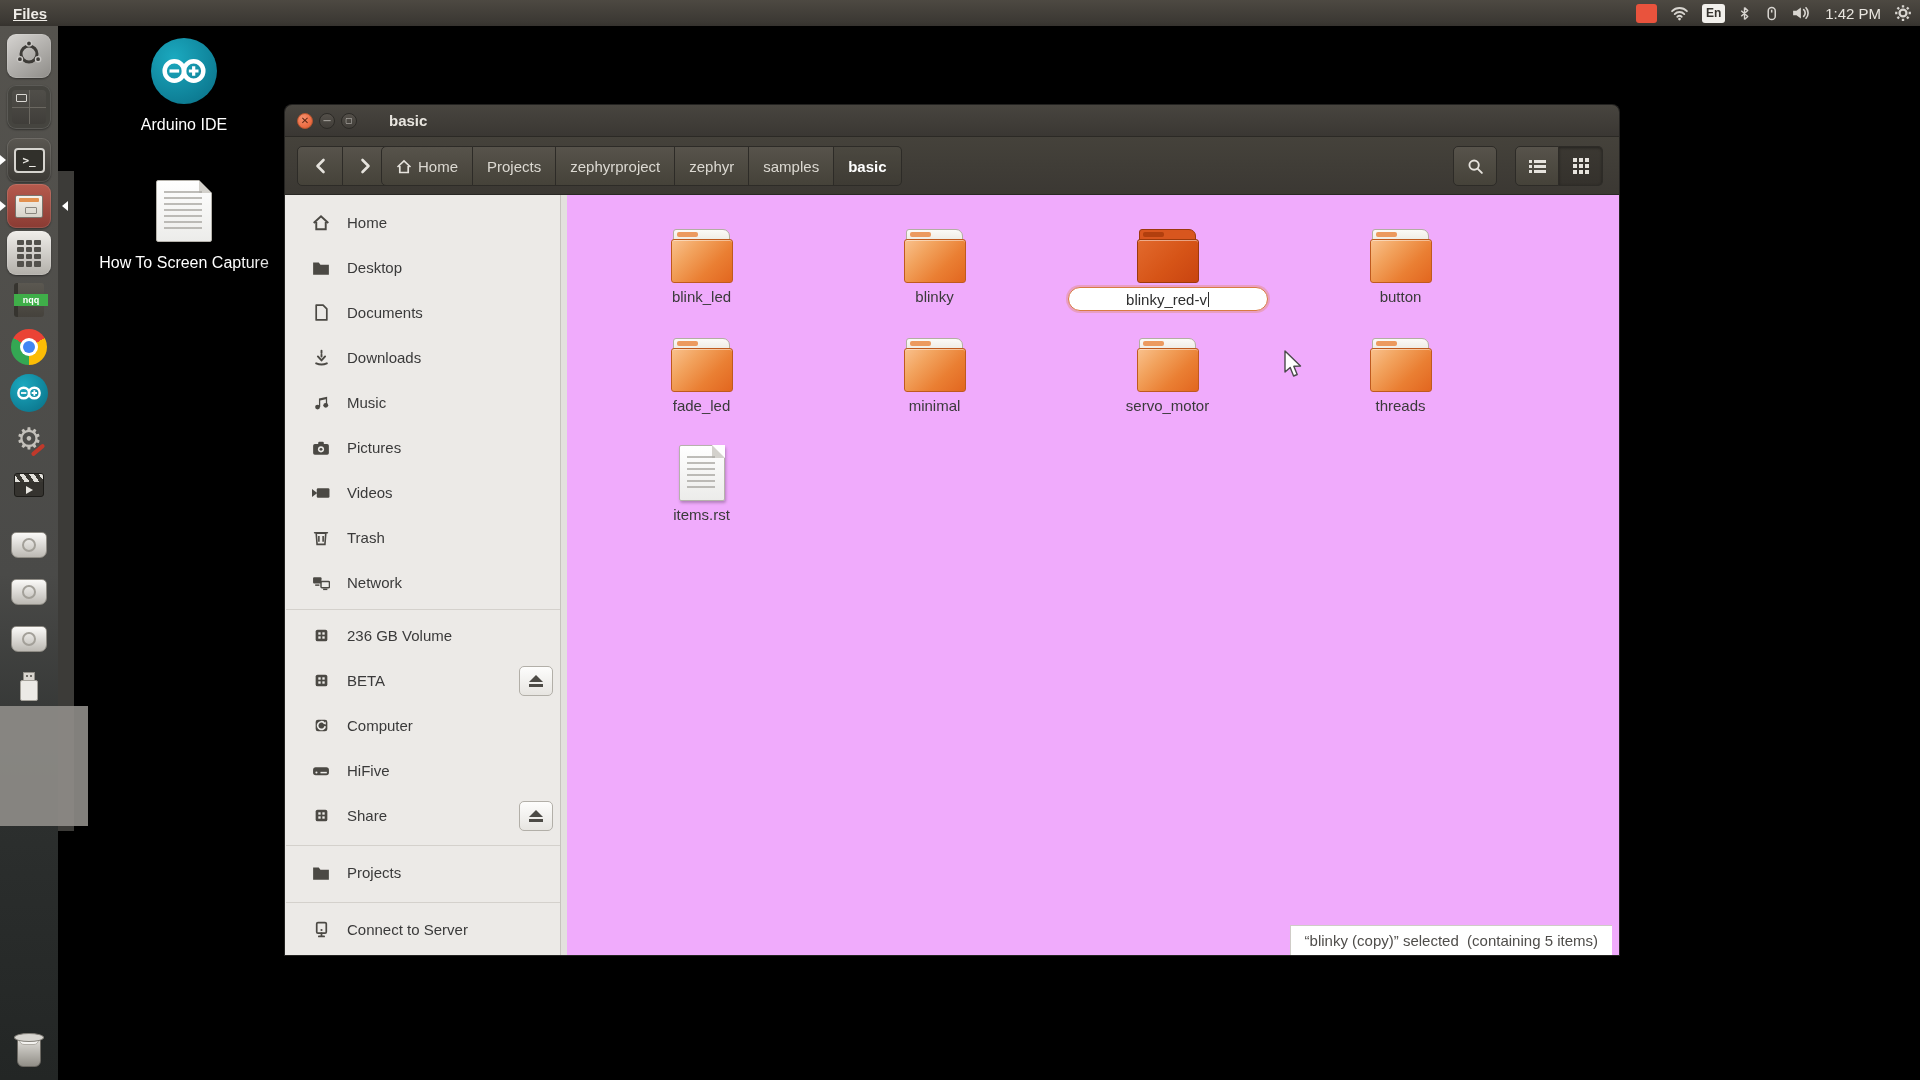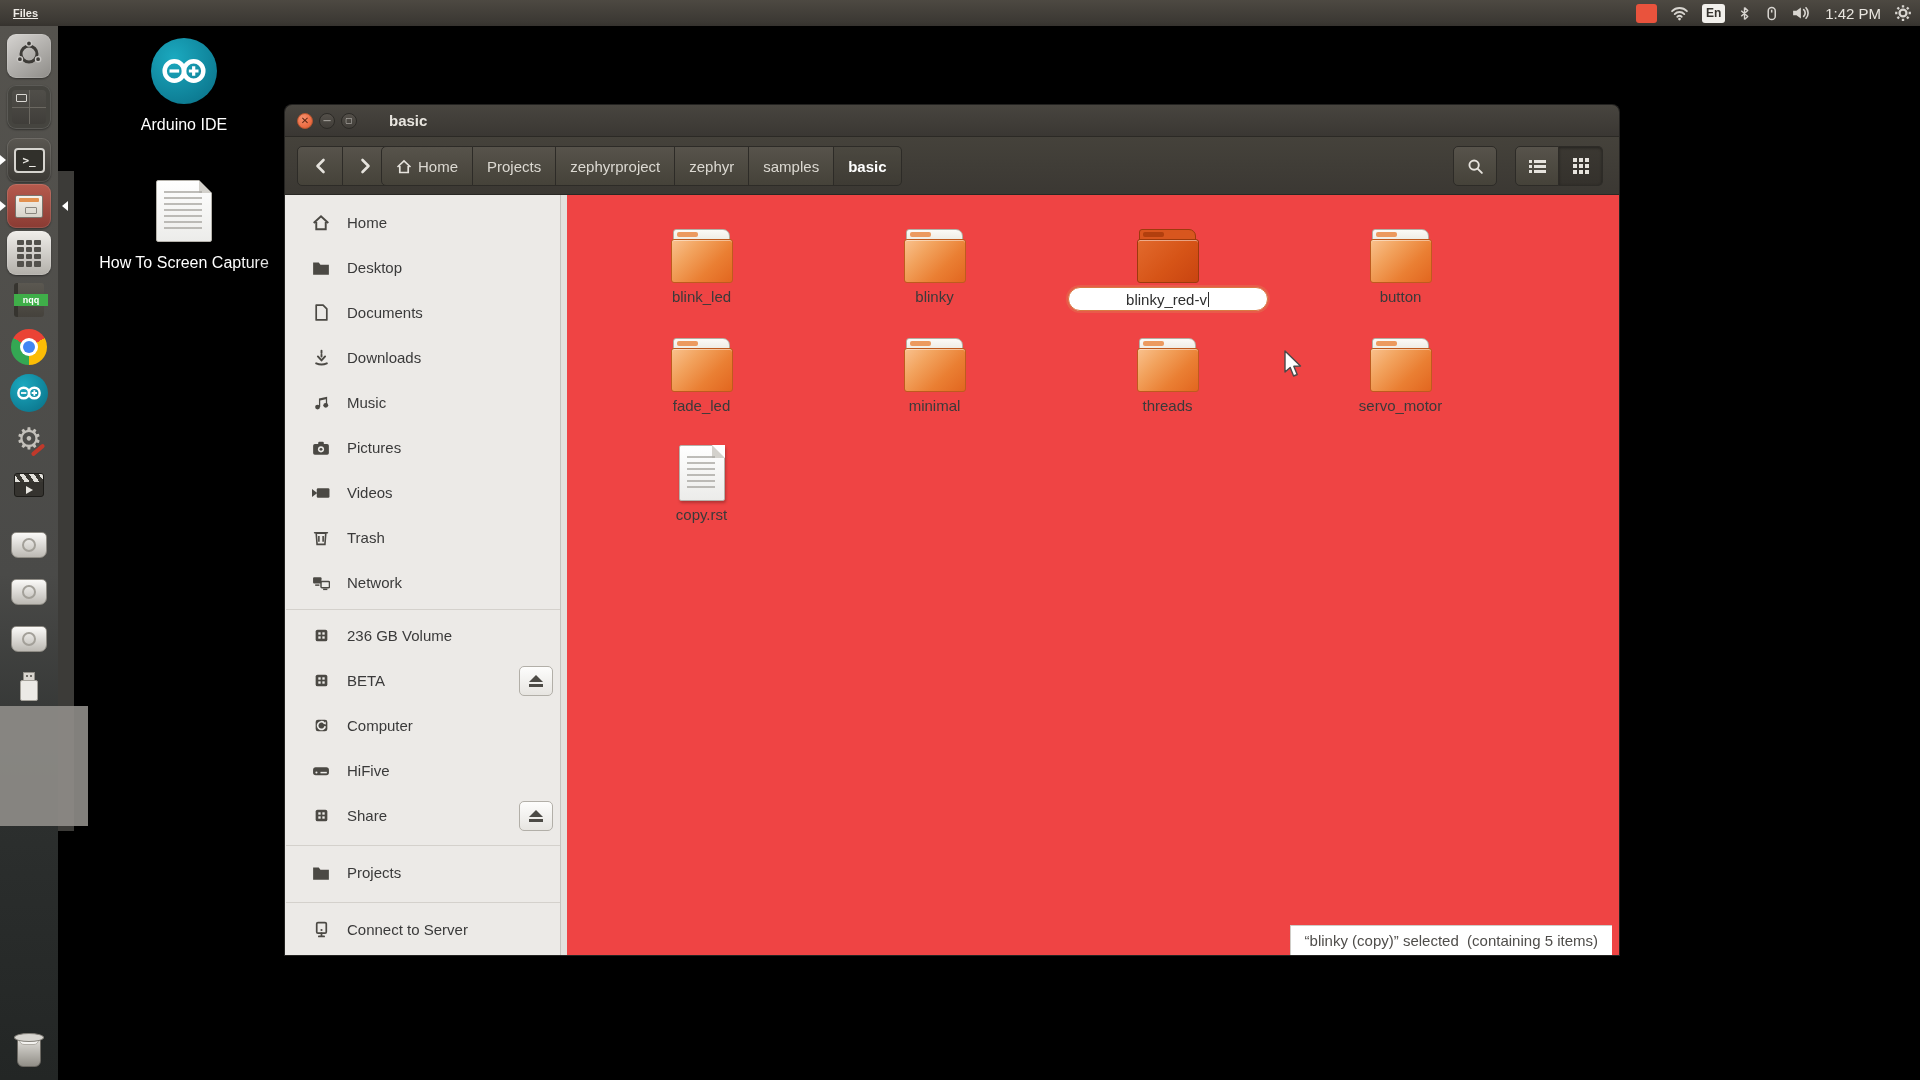--- a/index.html
+++ b/index.html
@@ -3,21 +3,21 @@
 <meta charset="utf-8">
 <style>
   * { margin:0; padding:0; box-sizing:border-box; }
   html,body { width:1920px; height:1080px; background:#000; overflow:hidden;
               font-family:"Liberation Sans","DejaVu Sans",sans-serif; }
 
   
   .topbar { position:absolute; left:0; top:0; width:1920px; height:26px;
             background:linear-gradient(#4d4942,#3b3833 85%,#35322e);
             display:flex; align-items:center; z-index:50; }
-  .topbar .appname { color:#efece7; font-weight:bold; font-size:11px; padding-left:13px;text-decoration:underline; }
+  .topbar .appname { color:#efece7; font-weight:bold; font-size:15px; padding-left:13px;text-decoration:underline; }
   .tray { position:absolute; right:8px; top:0; height:26px; display:flex; align-items:center; gap:13px; }
   .rec-square { width:21px; height:19px; border-radius:3px; background:#e9533d; }
   .en-badge { width:23px; height:19px; background:#f2f0ec; color:#37342f; font-size:12px;
               font-weight:bold; border-radius:3px; display:flex; align-items:center; justify-content:center; }
   .tray svg { display:block; }
   .clock { color:#e8e5df; font-size:15px; }
 
   
   .dock { position:absolute; left:0; top:26px; width:58px; height:1054px;
           background:linear-gradient(#55534e 0%,#4a4a48 52%,#2d302f 72%,#232625 100%); z-index:40; }
@@ -151,21 +151,21 @@
   .srow .slbl { margin-left:16px; font-size:15px; color:#3a3a3a; }
   .sep { position:absolute; left:1px; width:274px; height:1px; background:#d4d1cc; }
   .eject { position:absolute; right:14px; width:34px; height:30px; border-radius:5px;
            background:linear-gradient(#fdfdfc,#e7e5e1); border:1px solid #b2afa8;
            display:flex; flex-direction:column; align-items:center; justify-content:center; }
   .eject .tri { width:0; height:0; border-left:7px solid transparent; border-right:7px solid transparent;
                 border-bottom:7px solid #4d4b46; }
   .eject .bar { width:14px; height:3px; background:#4d4b46; margin-top:2px; }
 
   
-  .mainview { position:relative; flex:1; background:#ef4444; }
+  .mainview { position:relative; flex:1; background:#f0abfc; }
   .fgrid { position:absolute; left:18px; top:30px; width:932px;
            display:grid; grid-template-columns:repeat(4,233px); grid-auto-rows:109px; }
   .fitem { display:flex; flex-direction:column; align-items:center; }
   .ficon-zone { height:58px; display:flex; align-items:flex-end; justify-content:center; }
   .flabel { margin-top:5px; font-size:15px; color:#3a3a3a; }
   .folder { width:62px; height:54px; position:relative; }
   .folder .tab { position:absolute; top:0; left:2px; width:57px; height:16px;
                  background:linear-gradient(#fbfaf7,#e9e5dc); border:1px solid #b3aea2; border-radius:3px 7px 0 0; }
   .folder .tab::after { content:""; position:absolute; left:3px; top:2px; width:21px; height:5px;
                  background:#ec9a5f; border-radius:2px; }
@@ -686,41 +686,41 @@
         </div>
 
 
         <div class="fitem">
           <span class="ficon-zone">
               <span class="folder">
                 <span class="tab"></span>
                 <span class="front"></span>
               </span>
             </span>
-          <span class="flabel">threads</span>
+          <span class="flabel">servo_motor</span>
         </div>
 
         <div class="fitem">
           <span class="ficon-zone">
               <span class="folder">
                 <span class="tab"></span>
                 <span class="front"></span>
               </span>
             </span>
-          <span class="flabel">servo_motor</span>
+          <span class="flabel">threads</span>
         </div>
 
         <div class="fitem">
           <span class="ficon-zone">
             <span class="docicon" style="width:46px;height:56px;">
                 <span class="fold"></span>
                 <span class="lines"></span>
               </span>
           </span>
-          <span class="flabel">copy.rst</span>
+          <span class="flabel">items.rst</span>
         </div>
 
       </div>
 
       <div class="statusbar">
         <span style="white-space:pre;">“blinky (copy)” selected  (containing 5 items)</span>
       </div>
     </div>
   </div>
 </div>

